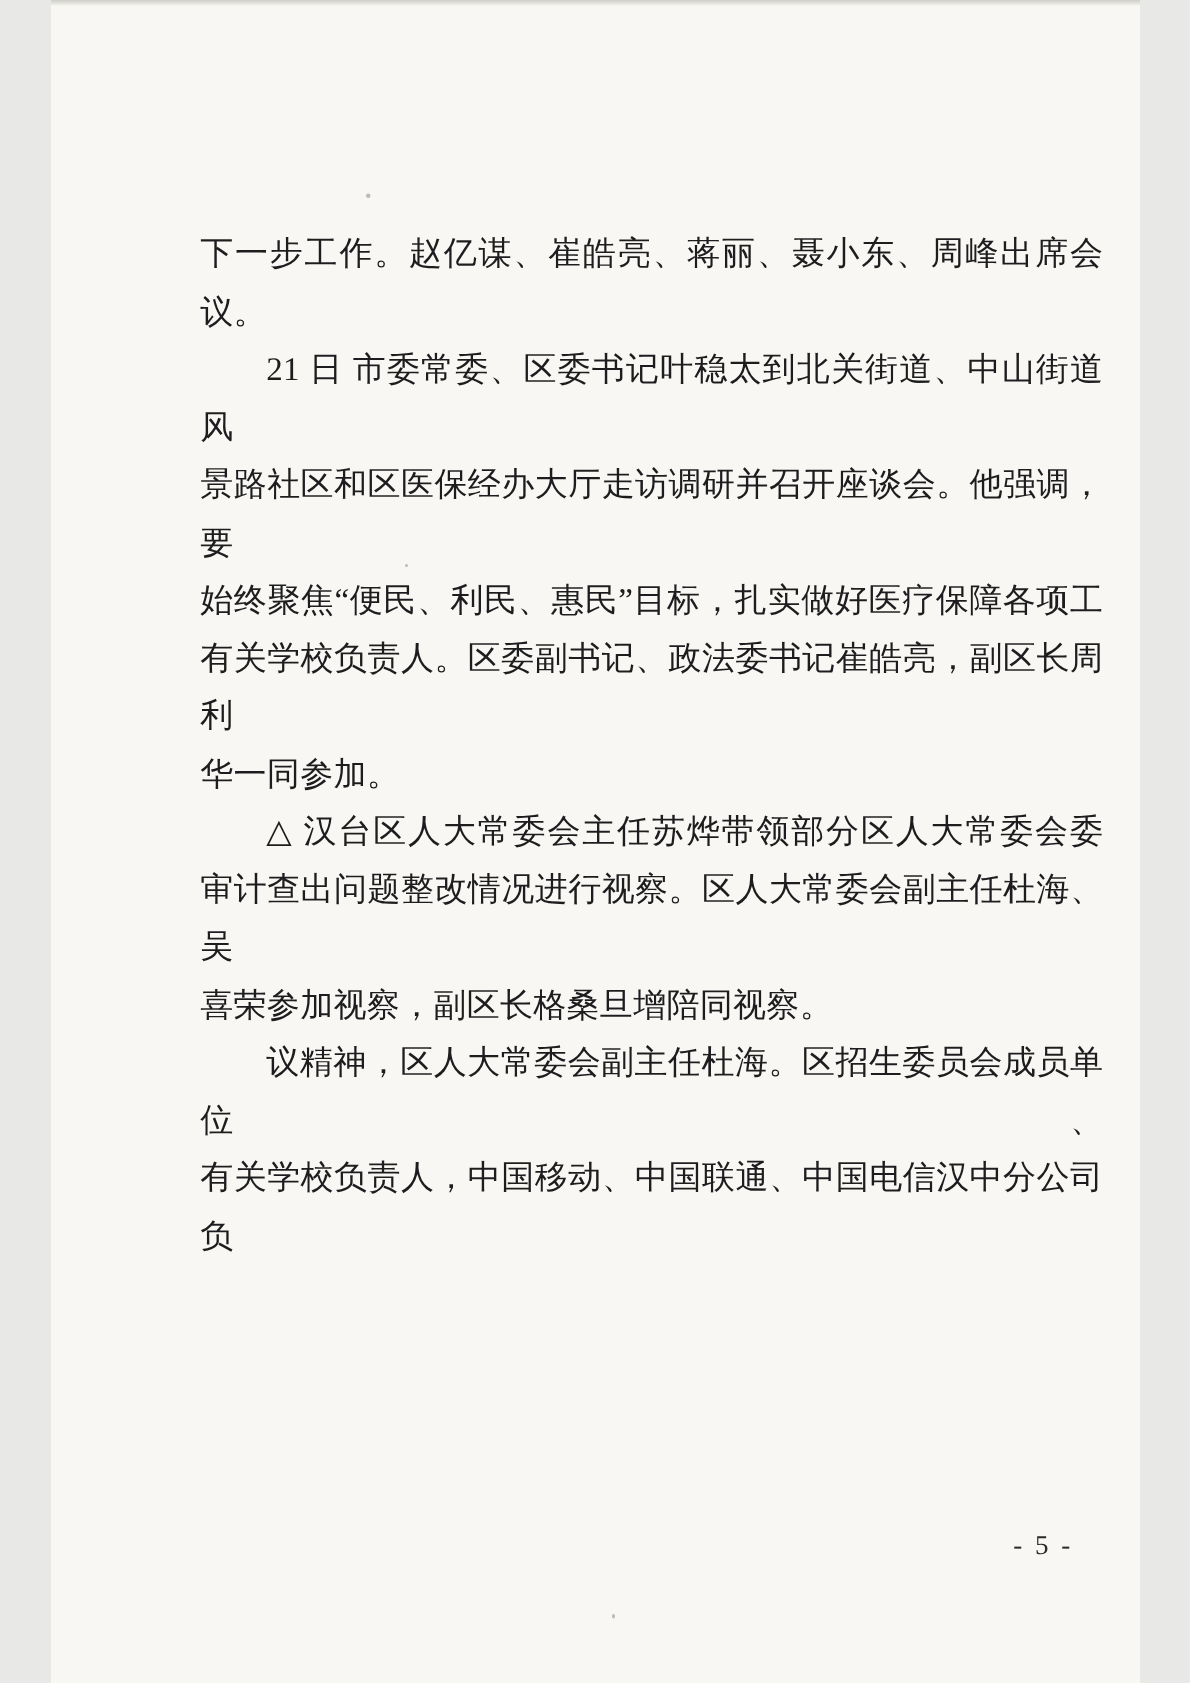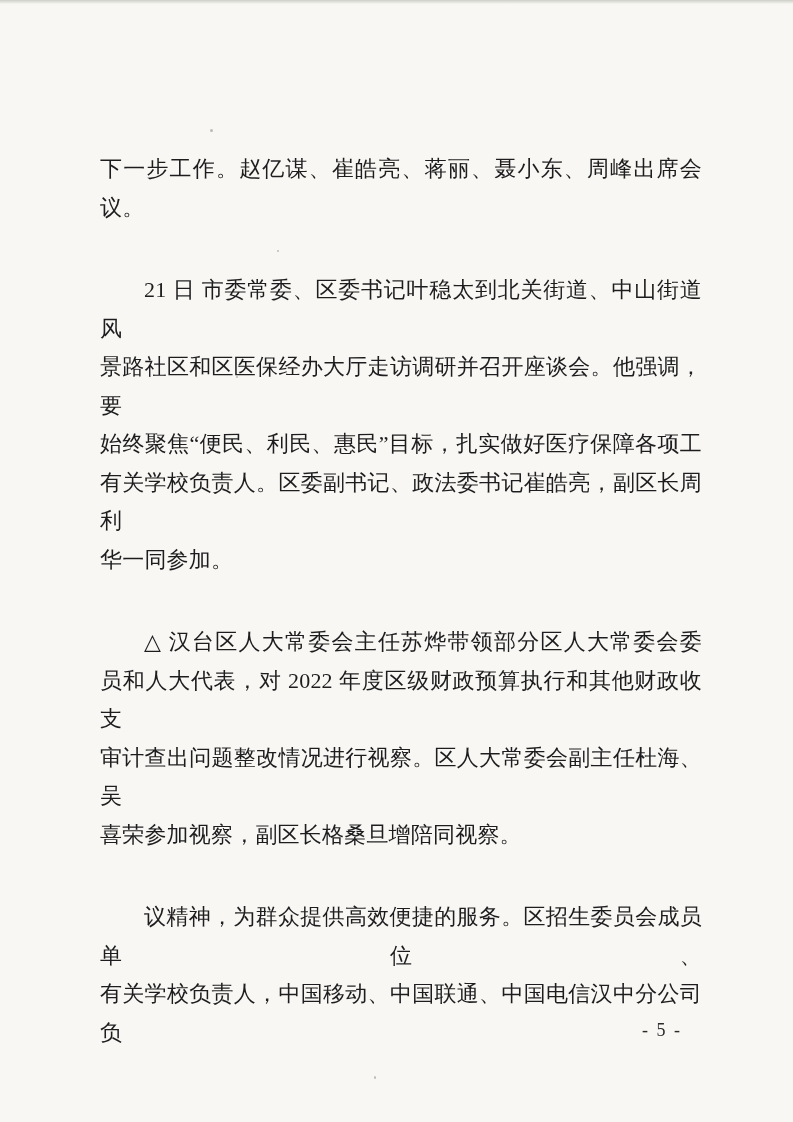--- a/index.html
+++ b/index.html
@@ -3,21 +3,21 @@
 <meta charset="utf-8">
 <style>
   html, body {
     margin: 0;
     padding: 0;
     background: #e8e8e6;
     font-family: "Liberation Serif", "DejaVu Serif", serif;
   }
   .page {
     position: relative;
-    width: 793px;
+    width: 726px;
     height: 1122px;
     margin: 0 auto;
     background: #f8f7f3;
     overflow: hidden;
     color: #1d1d1f;
   }
   
   .scan-edge-top {
     position: absolute;
     top: 0; left: 0;
@@ -33,21 +33,21 @@
     line-height: 38.5px;
     letter-spacing: 0.2px;
   }
   .para { margin: 0; }
   .line {
     text-align: justify;
     text-align-last: justify;
     white-space: normal;
   }
   .line.last { text-align-last: left; }
-  .para.indent .line:first-child { text-indent: 2em; margin-top: 44px; }
+  .para.indent .line:first-child { text-indent: 2em; }
   .page-number {
     position: absolute;
     left: 622px;
     top: 1020px;
     width: 80px;
     text-align: center;
     font-size: 18px;
     letter-spacing: 2px;
     color: #2a2a2c;
   }
@@ -75,26 +75,25 @@
       </div>
       <div class="para indent">
         <div class="line">21 日  市委常委、区委书记叶稳太到北关街道、中山街道风</div>
         <div class="line">景路社区和区医保经办大厅走访调研并召开座谈会。他强调，要</div>
         <div class="line">始终聚焦“便民、利民、惠民”目标，扎实做好医疗保障各项工</div>
         <div class="line">有关学校负责人。区委副书记、政法委书记崔皓亮，副区长周利</div>
         <div class="line last">华一同参加。</div>
       </div>
       <div class="para indent">
         <div class="line">△  汉台区人大常委会主任苏烨带领部分区人大常委会委</div>
-        <div class="line">员和人大代表，对 2022 年度区级财政预算执行和其他财政收支</div>
         <div class="line">审计查出问题整改情况进行视察。区人大常委会副主任杜海、吴</div>
         <div class="line last">喜荣参加视察，副区长格桑旦增陪同视察。</div>
       </div>
       <div class="para indent">
-        <div class="line">议精神，为群众提供高效便捷的服务。区招生委员会成员单位、</div>
+        <div class="line">议精神，区人大常委会副主任杜海。区招生委员会成员单位、</div>
         <div class="line">有关学校负责人，中国移动、中国联通、中国电信汉中分公司负</div>
       </div>
     </div>
 
   <div class="page-number">- 5 -</div>
 
   <span class="speck s1"></span>
   <span class="speck s2"></span>
   <span class="speck s3"></span>
   <span class="speck s4"></span>

